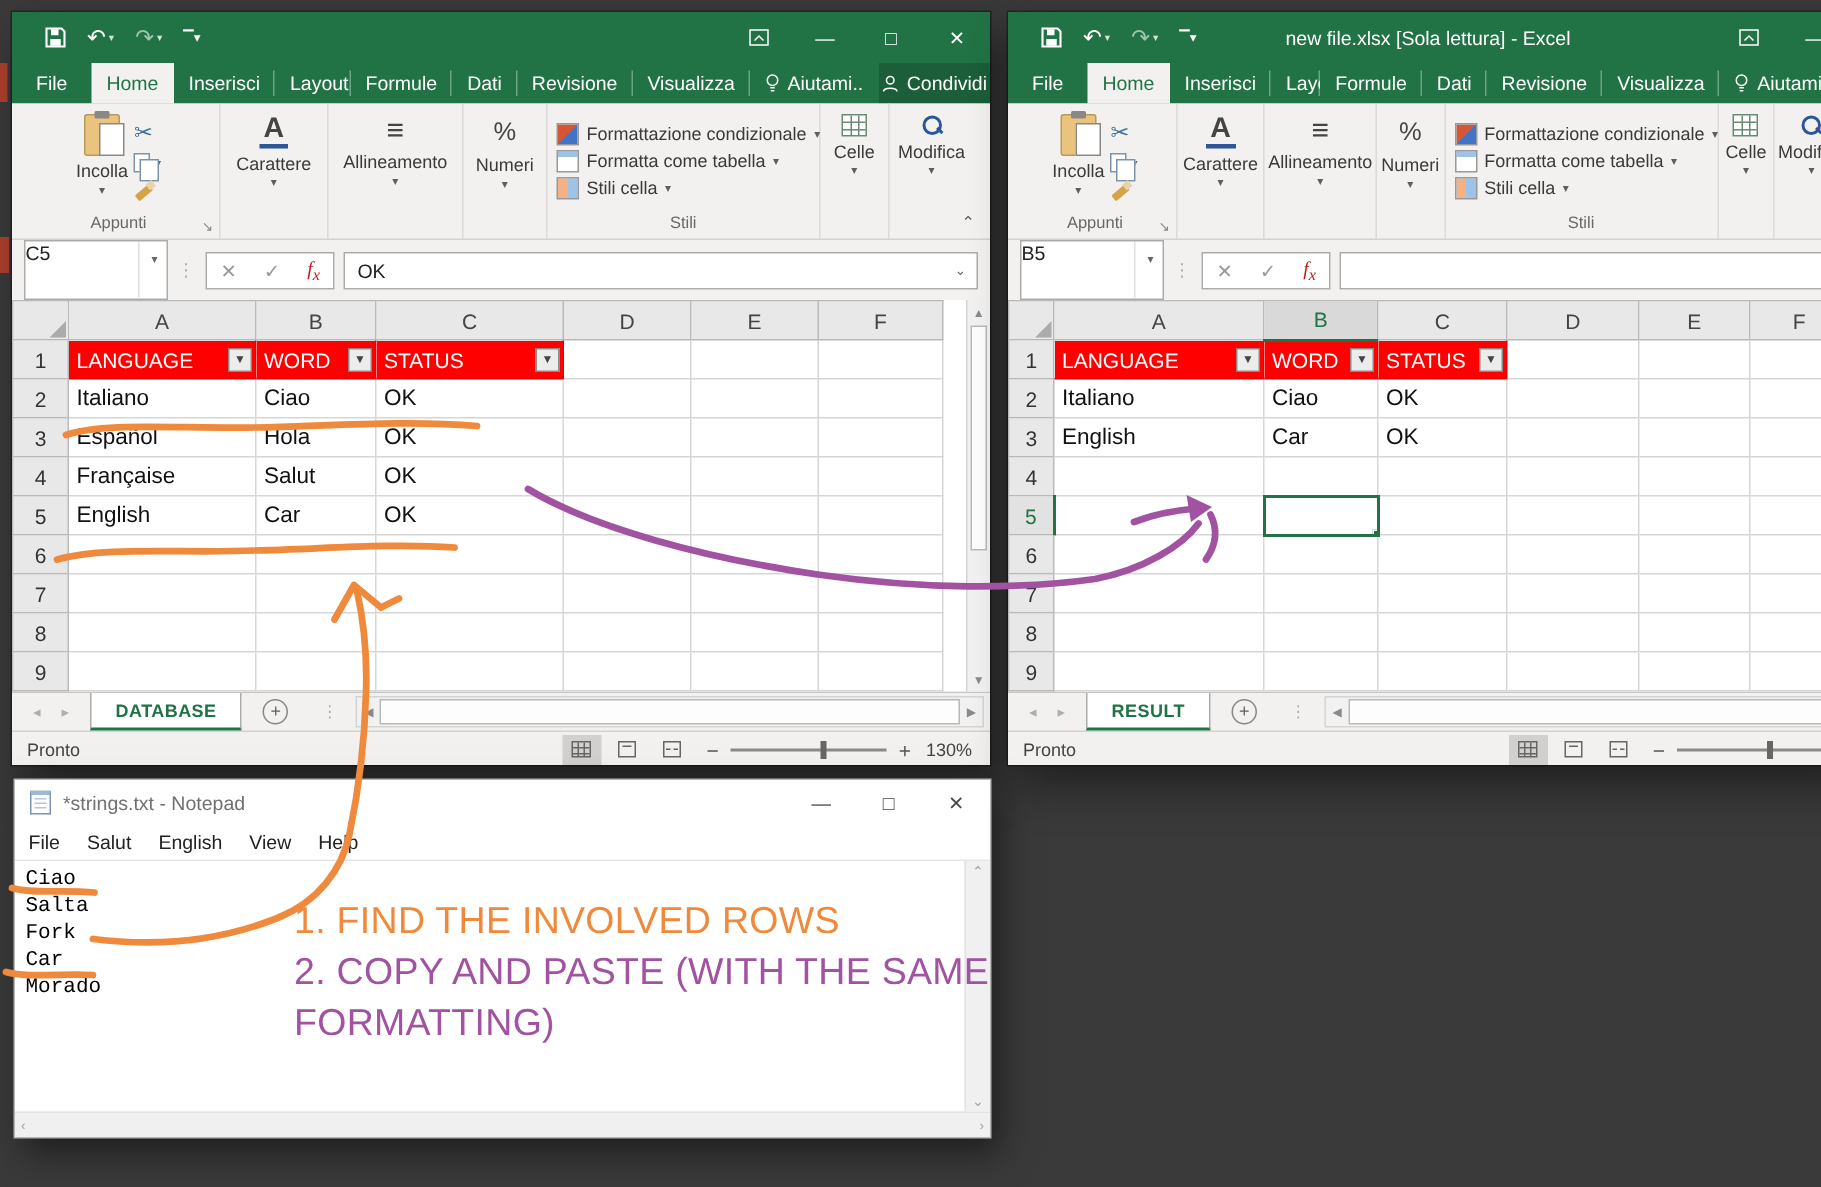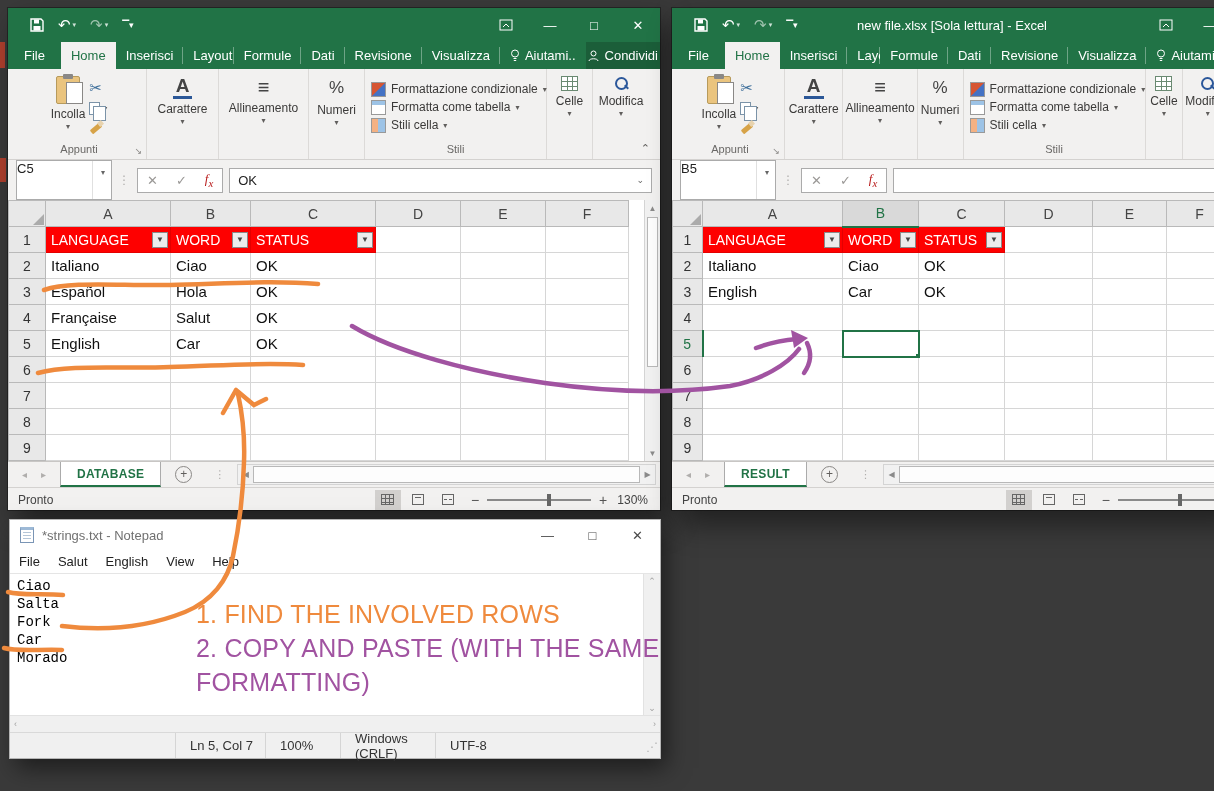--- a/index.html
+++ b/index.html
@@ -799,28 +799,20 @@
     </div>
     <div class="np-vscroll">
       <span>⌃</span>
       <span>⌄</span>
     </div>
   </div>
   <div class="np-hscroll">
     <span>‹</span>
     <span>›</span>
   </div>
-  <div class="np-status">
-    <span style="width:165px;"></span>
-    <span class="cellx" style="width:90px;">Ln 5, Col 7</span>
-    <span class="cellx" style="width:75px;">100%</span>
-    <span class="cellx" style="width:95px;">Windows (CRLF)</span>
-    <span class="cellx" style="width:110px;">UTF-8</span>
-    <span class="np-grip"></span>
-  </div>
 </div>
 
 <div class="anno-text" id="step1">1. FIND THE INVOLVED ROWS</div>
 <div class="anno-text" id="step2a">2. COPY AND PASTE (WITH THE SAME</div>
 <div class="anno-text" id="step2b">FORMATTING)</div>
 
 <svg id="anno-svg" width="1214" height="791" viewBox="0 0 1214 791">
   <g fill="none" stroke="#ef8a3d" stroke-width="4.5" stroke-linecap="round">
     <path d="M 44 290 C 70 281, 120 286, 170 285 C 220 284, 270 280, 318 284"></path>
     <path d="M 38 373 C 70 364, 120 369, 170 367 C 215 366, 260 362, 303 365"></path>

